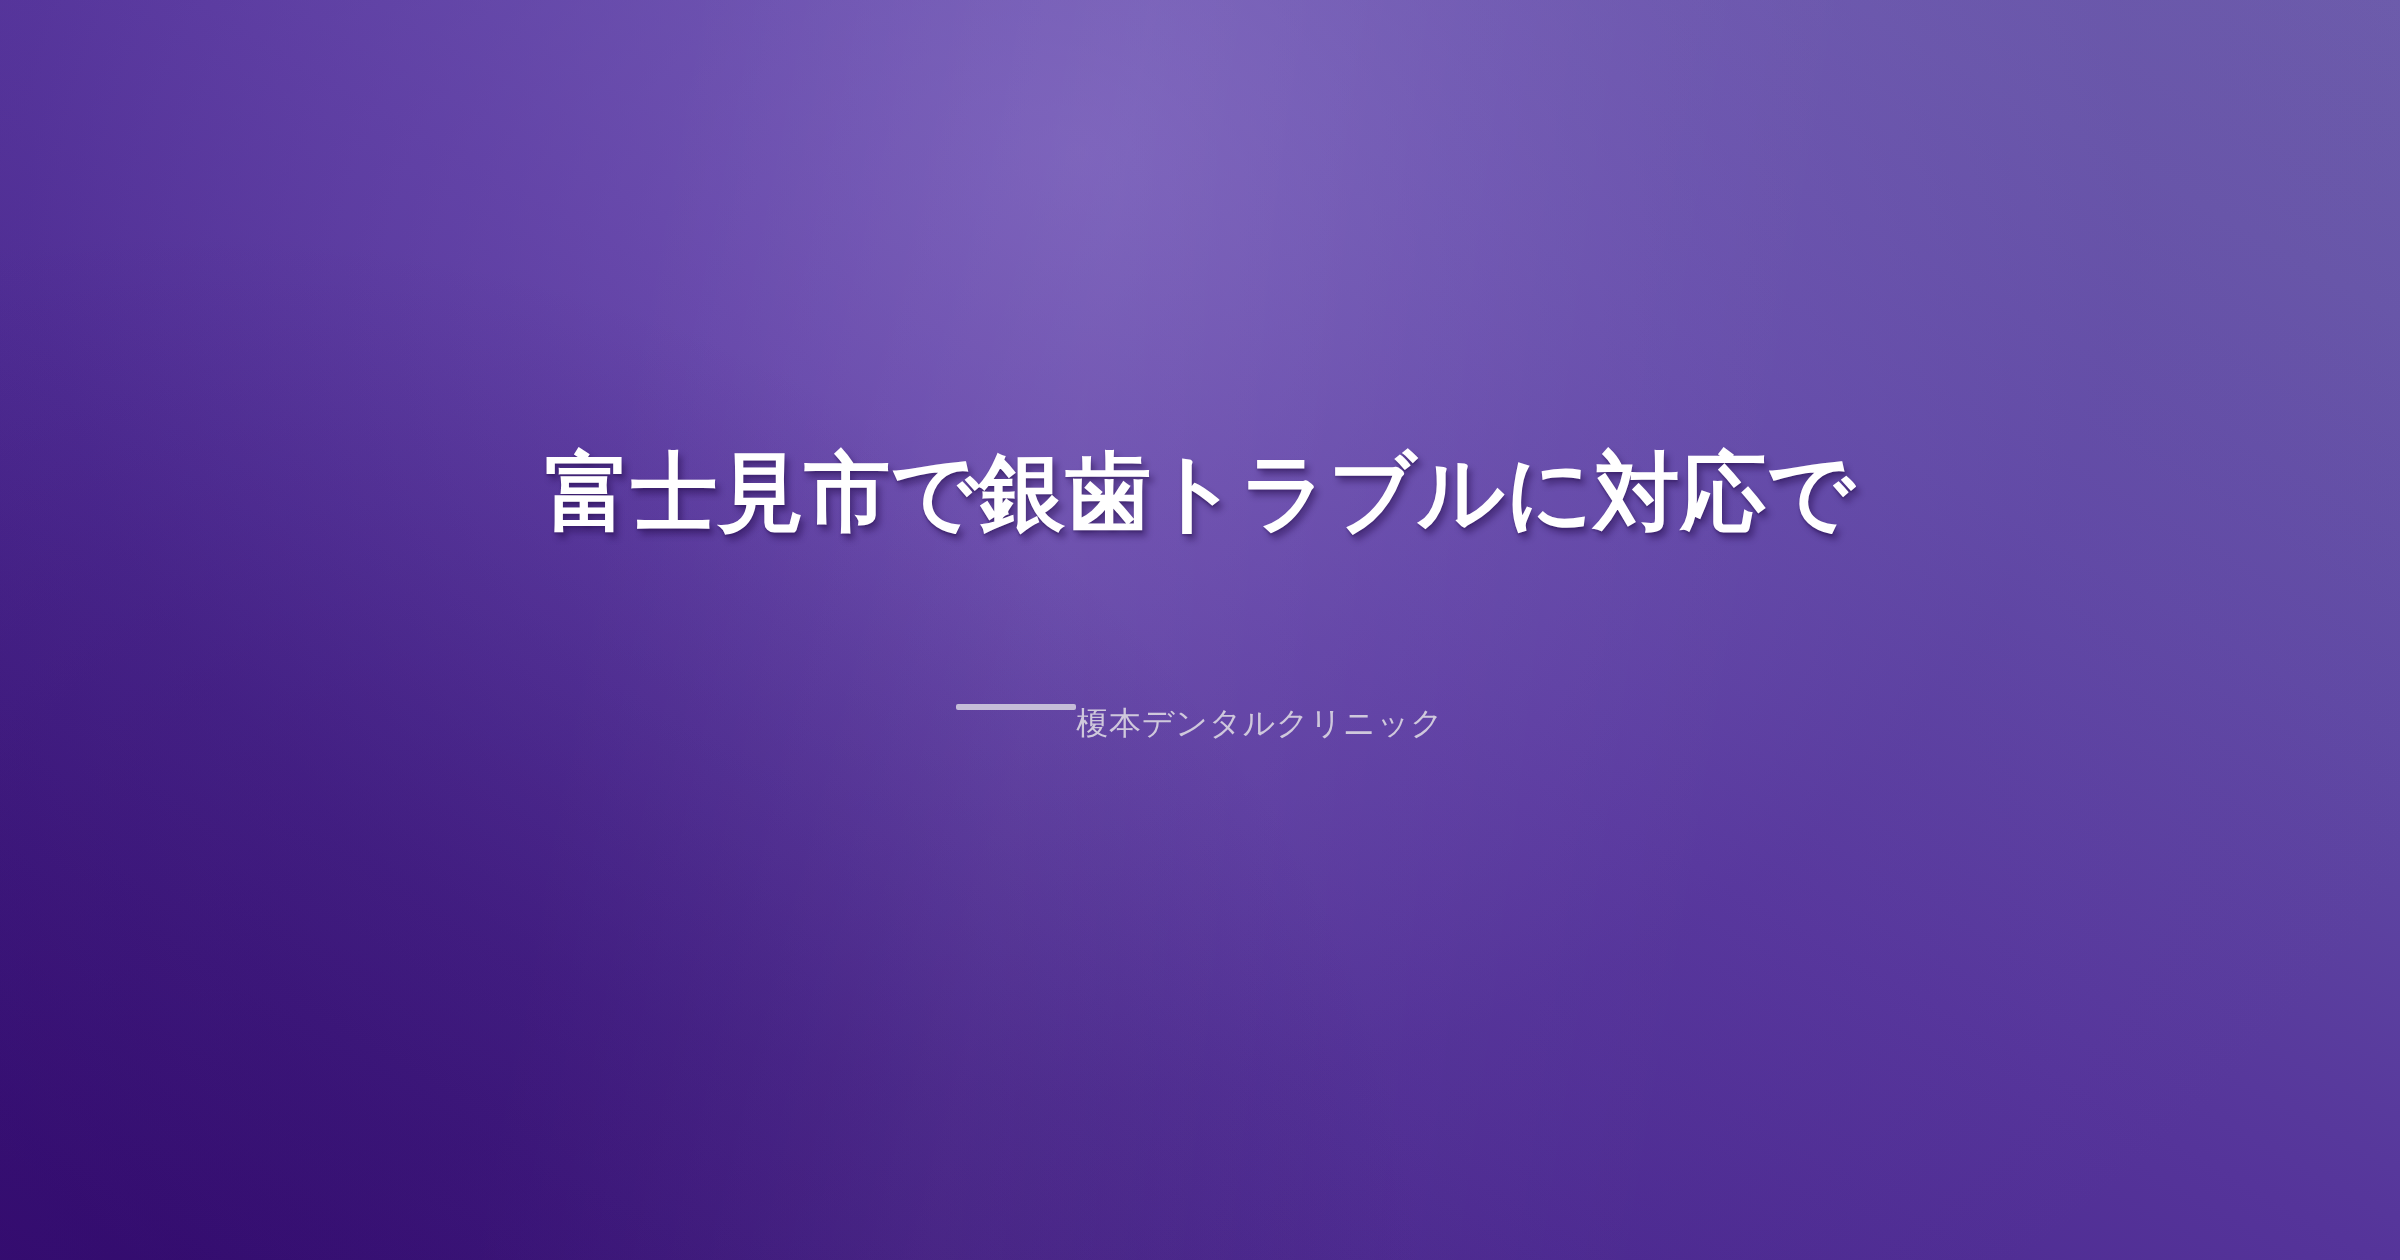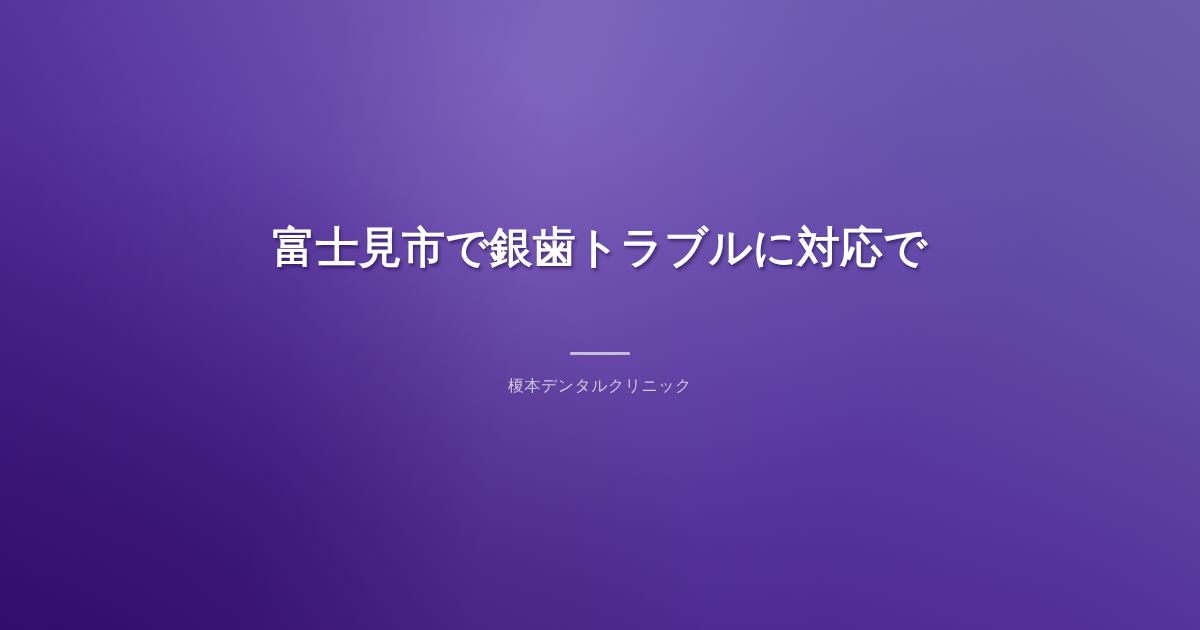--- a/index.html
+++ b/index.html
@@ -105,22 +105,22 @@
     line-height: 82px;
     letter-spacing: 0.2px;
     text-shadow: 2px 3px 3px rgba(32, 8, 66, 0.42),
                  0 1px 1px rgba(34, 10, 70, 0.30);
     word-break: break-all;
   }
 
   .footer-block {
     margin-top: 64px;
     display: flex;
-    flex-direction: column;
-    align-items: center;
+    flex-direction: row;
+    align-items: flex-start;
   }
 
   .divider {
     width: 60px;
     height: 3px;
     background: #c5bdd8;
     border-radius: 1px;
     margin-bottom: 20px;
   }
 

